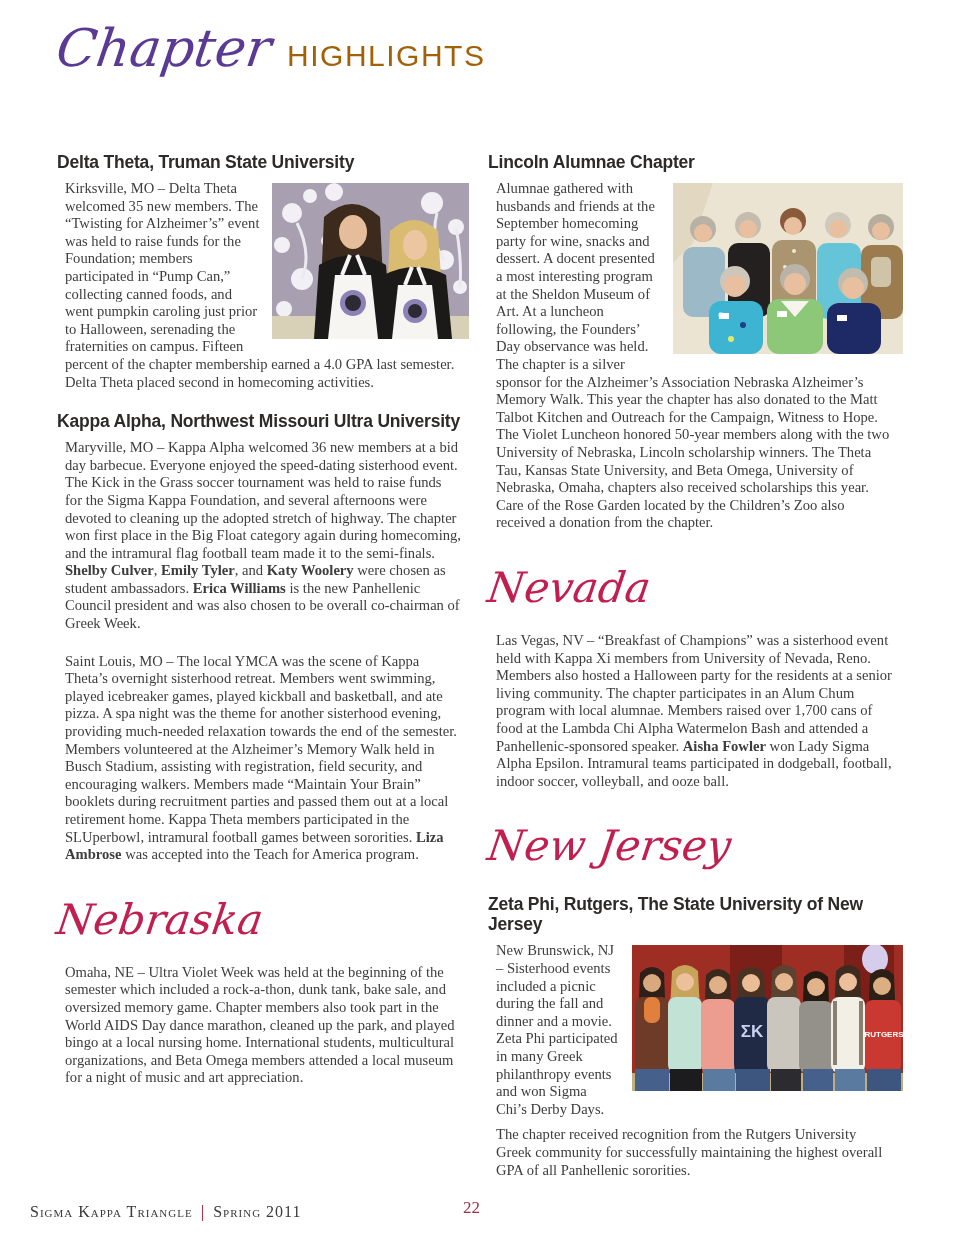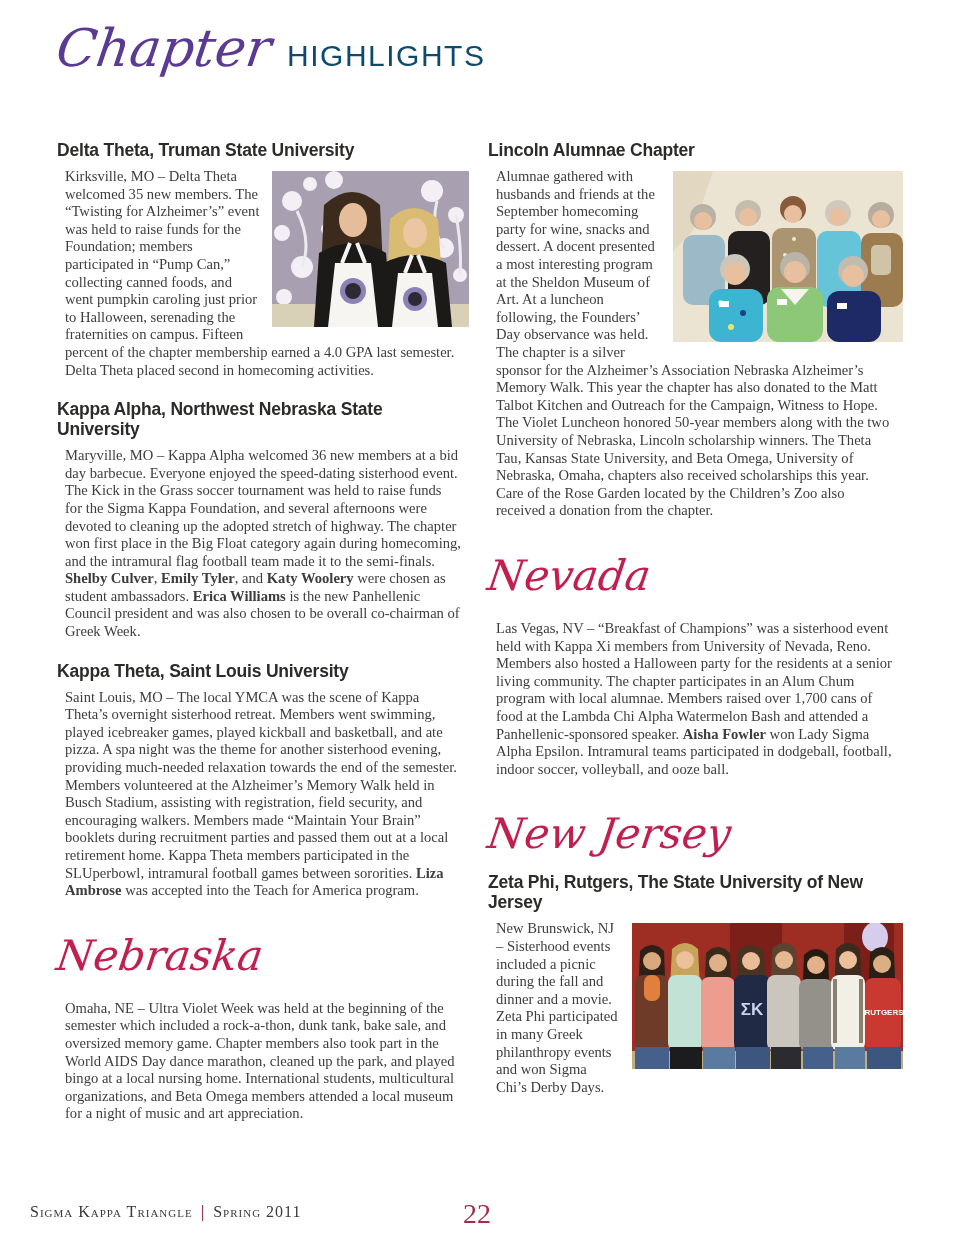--- a/index.html
+++ b/index.html
@@ -4,30 +4,30 @@
 <style>
   html,body{margin:0;padding:0;background:#ffffff;}
   .page{position:relative;width:960px;height:1246px;background:#ffffff;overflow:hidden;
         font-family:"Liberation Serif",serif;}
 
   
   .hdr{position:absolute;left:57px;top:22px;display:flex;align-items:baseline;gap:16px;}
   .script-word{font-family:"DejaVu Serif",serif;font-style:italic;font-weight:400;
         font-size:52px;line-height:1;color:#5a3a92;display:inline-block;transform:skewX(-8deg);}
   .hdr-title{font-family:"Liberation Sans",sans-serif;font-weight:400;font-size:30px;
-        letter-spacing:1.5px;color:#0c4a6e;}
+        letter-spacing:1.5px;color:#a16207;}
 
   
   .col{position:absolute;top:140px;}
   .col-left{left:57px;width:412px;}
   .col-right{left:488px;width:415px;}
 
   .sec{margin:0 0 20px 0;}
   .sec h2{font-family:"Liberation Sans",sans-serif;font-weight:700;font-size:17.5px;
-        line-height:20px;color:#2d2b29;margin:0 0 3px 0;letter-spacing:-0.2px;}
+        line-height:20px;color:#2d2b29;margin:12px 0 3px 0;letter-spacing:-0.2px;}
   .body{font-size:14.6px;line-height:17.6px;color:#3d3d3d;}
   .body p{margin:8px;}
   .body p + p{margin-top:0;}
   .b{font-weight:700;}
 
   .state-script{font-family:"DejaVu Serif",serif;font-style:italic;font-weight:400;
         font-size:42px;line-height:1.05;color:#c01f50;display:inline-block;
         transform:skewX(-8deg);margin:14px 0 14px 0;}
   .state-wrap{margin:6px 0 2px 0;}
 
@@ -36,21 +36,21 @@
   .photo-delta svg{width:197px;height:156px;}
   .photo-lincoln svg{width:230px;height:171px;}
   .photo-zeta{margin-bottom:2px;border-radius:31px;}
   .photo-zeta svg{width:271px;height:146px;}
 
   
   .footer{position:absolute;left:0;top:1198px;width:960px;height:30px;}
   .footer-left{position:absolute;left:30px;top:5px;font-size:16px;color:#3a3a3a;
         font-variant:small-caps;letter-spacing:1px;}
   .footer-left .pipe{color:#a03a4c;font-weight:700;padding:0 3px;}
-  .page-number{position:absolute;left:463px;top:0;font-size:28px;color:#9e2f47;}
+  .page-number{position:absolute;left:463px;top:0;font-size:17px;color:#9e2f47;}
 </style>
 </head>
 <body>
 
 <div class="page">
 
   <div class="hdr">
     <span class="script-word">Chapter</span>
     <span class="hdr-title">HIGHLIGHTS</span>
   </div>
@@ -93,28 +93,27 @@
             <path d="M126 102 L160 102 L166 156 L120 156 Z" fill="#f6f5f2"></path>
             <circle cx="143" cy="128" r="12" fill="#8d82b6"></circle>
               <circle cx="143" cy="128" r="7" fill="#2c2a33"></circle>
           </svg>
         </span>
         <p><span>Kirksville, MO – Delta Theta welcomed 35 new members.  The “Twisting for Alzheimer’s” event was held to raise funds for the Foundation; members participated in “Pump Can,” collecting canned foods, and went pumpkin caroling just prior to Halloween, serenading the fraternities on campus.  Fifteen percent of the chapter membership earned a 4.0 GPA last semester.  Delta Theta placed second in homecoming activities.</span></p>
       </div>
     </div>
 
     <div class="sec">
-      <h2>Kappa Alpha, Northwest Nebraska State University</h2>
+      <h2>Kappa Alpha, Northwest Missouri Ultra University</h2>
       <div class="body">
         <p><span>Maryville, MO – Kappa Alpha welcomed 36 new members at a bid day barbecue.  Everyone enjoyed the speed-dating sisterhood event. The Kick in the Grass soccer tournament was held to raise funds for the Sigma Kappa Foundation, and several afternoons were devoted to cleaning up the adopted stretch of highway.  The chapter won first place in the Big Float category again during homecoming, and the intramural flag football team made it to the semi-finals.  </span><span class="b">Shelby Culver</span><span>, </span><span class="b">Emily Tyler</span><span>, and </span><span class="b">Katy Woolery</span><span> were chosen as student ambassadors.  </span><span class="b">Erica Williams</span><span> is the new Panhellenic Council president and was also chosen to be overall co-chairman of Greek Week.</span></p>
       </div>
     </div>
 
     <div class="sec">
-      <h2>Kappa Theta, Saint Louis University</h2>
       <div class="body">
         <p><span>Saint Louis, MO – The local YMCA was the scene of Kappa Theta’s overnight sisterhood retreat.  Members went swimming, played icebreaker games, played kickball and basketball, and ate pizza.  A spa night was the theme for another sisterhood evening, providing much-needed relaxation towards the end of the semester.  Members volunteered at the Alzheimer’s Memory Walk held in Busch Stadium, assisting with registration, field security, and encouraging walkers. Members made “Maintain Your Brain” booklets during recruitment parties and passed them out at a local retirement home. Kappa Theta members participated in the SLUperbowl, intramural football games between sororities. </span><span class="b">Liza Ambrose</span><span> was accepted into the Teach for America program.</span></p>
       </div>
     </div>
 
     <div class="state-wrap">
       <span class="state-script">Nebraska</span>
     </div>
 
     <div class="sec">
@@ -236,20 +235,21 @@
               <rect x="71" y="124" width="32" height="22" fill="#5a7aa0"></rect>
               <rect x="104" y="124" width="34" height="22" fill="#3c5680"></rect>
               <rect x="139" y="124" width="30" height="22" fill="#2c2c30"></rect>
               <rect x="171" y="124" width="30" height="22" fill="#46608c"></rect>
               <rect x="203" y="124" width="30" height="22" fill="#5a7aa0"></rect>
               <rect x="235" y="124" width="34" height="22" fill="#3c5680"></rect>
             </g>
           </svg>
         </span>
         <p><span>New Brunswick, NJ – Sisterhood events included a picnic during the fall and dinner and a movie. Zeta Phi participated in many Greek philanthropy events and won Sigma Chi’s Derby Days.</span></p>
+        <p><span>The chapter received recognition from the Rutgers University Greek community for successfully maintaining the highest overall GPA of all Panhellenic sororities.</span></p>
       </div>
     </div>
   </div>
 
   <div class="footer">
     <div class="footer-left">
       <span>Sigma Kappa Triangle</span>
       <span class="pipe">|</span>
       <span>Spring 2011</span>
     </div>

